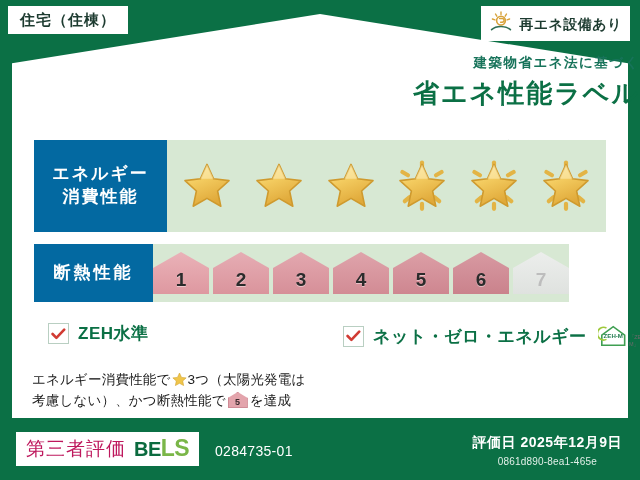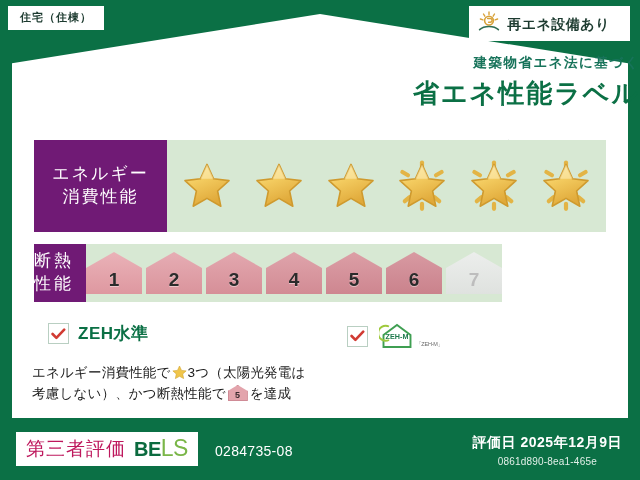--- a/index.html
+++ b/index.html
@@ -15,48 +15,48 @@
   
   .panel{
     position:absolute;left:12px;top:14px;width:616px;height:404px;
     background:#ffffff;
     clip-path:polygon(0% 12.2%, 50% 0%, 100% 12.2%, 100% 100%, 0% 100%);
   }
   
   .chip-type{
     position:absolute;left:8px;top:6px;
     background:#fff;color:#1d3b30;
-    font-size:11px;font-weight:bold;letter-spacing:1px;
+    font-size:15px;font-weight:bold;letter-spacing:1px;
     padding:6px 12px 7px 12px;line-height:1;
   }
   .chip-re{
     position:absolute;right:10px;top:6px;
     background:#fff;
-    padding:5px 20px 5px 8px;
+    padding:5px 8px 5px 8px;
     display:flex;align-items:center;gap:6px;line-height:1;
   }
   .chip-re .txt{color:#1d3b30;font-size:14px;font-weight:bold;letter-spacing:.5px;}
   
   .title-wrap{position:absolute;left:0;top:54px;width:640px;text-align:right;}
   .title-sub{color:#17735a;font-size:13.5px;font-weight:bold;letter-spacing:1.5px;}
   .title-main{color:#0b7045;font-size:26px;font-weight:bold;letter-spacing:2px;margin-top:4px;}
   
   .row{position:absolute;display:flex;align-items:stretch;}
   .row-key{
-    background:#701a75;color:#fff;
+    background:#0369a1;color:#fff;
     display:flex;flex-direction:column;align-items:center;justify-content:center;
-    font-weight:normal;letter-spacing:2px;line-height:1.35;
+    font-weight:bold;letter-spacing:2px;line-height:1.35;
   }
   .row-val{background:#d7e8d3;position:relative;display:flex;align-items:center;}
   
   #row-energy{left:34px;top:140px;width:572px;height:92px;}
   #row-energy .row-key{width:135px;font-size:17px;}
   #row-energy .row-val{width:437px;justify-content:space-around;padding:0 4px;}
   
-  #row-insul{left:34px;top:244px;width:468px;height:58px;}
+  #row-insul{left:34px;top:244px;width:535px;height:58px;}
   #row-insul .row-key{width:135px;font-size:17px;letter-spacing:3px;}
   #row-insul .row-val{width:437px;justify-content:center;gap:4px;}
   
   .star{position:relative;width:56px;height:56px;display:inline-block;}
   .star svg{display:block;width:56px;height:56px;overflow:visible;}
   
   .solar-note{
     position:absolute;left:385px;top:139px;width:216px;text-align:center;
     color:#2f5e4b;font-size:10.5px;font-weight:bold;letter-spacing:.2px;
   }
@@ -80,21 +80,21 @@
   
   .claims{position:absolute;left:32px;top:322px;width:580px;display:flex;gap:18px;}
   .claim{width:285px;}
   .claim-head{display:flex;align-items:center;gap:9px;padding-left:16px;}
   .cbox{
     width:19px;height:19px;border:1.5px solid #b9cfc2;background:#fff;
     display:flex;align-items:center;justify-content:center;flex:0 0 auto;
   }
   .claim-title{color:#0b7045;font-size:17px;font-weight:bold;letter-spacing:.5px;white-space:nowrap;}
   .claim-body{
-    margin-top:18px;color:#1b1b1b;font-size:13.5px;line-height:1.55;letter-spacing:.2px;
+    margin-top:25px;color:#1b1b1b;font-size:13.5px;line-height:1.55;letter-spacing:.2px;
   }
   .inline-star{display:inline-block;vertical-align:-3px;width:15px;height:15px;margin:0 1px;}
   .inline-house{
     display:inline-block;vertical-align:-3px;width:20px;height:16px;
     position:relative;margin:0 2px;
   }
   .inline-house .shape{
     position:absolute;inset:0;background:#e3a4ac;border:1px solid #cf8b96;
     clip-path:polygon(0% 38%, 50% 0%, 100% 38%, 100% 100%, 0% 100%);
   }
@@ -105,21 +105,21 @@
   .zehm-logo{display:inline-flex;align-items:flex-end;gap:1px;margin-left:2px;}
   .zehm-cap{font-size:5.5px;color:#6a6a6a;letter-spacing:-.2px;padding-bottom:2px;}
   
   .footer{position:absolute;left:0;top:424px;width:640px;height:56px;}
   .bels{
     position:absolute;left:16px;top:8px;background:#fff;
     display:flex;align-items:center;gap:8px;padding:5px 10px 6px 10px;line-height:1;
   }
   .bels .jp{color:#be185d;font-size:19px;font-weight:normal;letter-spacing:1px;}
   .bels .b1{color:#0b6b3f;font-size:20px;font-weight:bold;letter-spacing:-.5px;}
-  .bels .b2{color:#7ab648;font-size:23px;font-weight:normal;letter-spacing:-.5px;}
+  .bels .b2{color:#7ab648;font-size:23px;font-weight:bold;letter-spacing:-.5px;}
   .bels-no{position:absolute;left:215px;top:19px;color:#fff;font-size:14px;letter-spacing:.3px;}
   .eval{position:absolute;right:18px;top:10px;text-align:center;color:#fff;}
   .eval-date{font-size:14px;font-weight:bold;letter-spacing:.5px;}
   .eval-id{font-size:10px;letter-spacing:.2px;margin-top:4px;color:#e2efe8;}
 </style>
 </head>
 <body>
 
 <div id="label">
 
@@ -318,39 +318,40 @@
       </div>
     </div>
 
     <div class="claim">
       <div class="claim-head">
         <span class="cbox">
           <svg width="15" height="12" viewBox="0 0 15 12">
             <path d="M1.6 6 L5.4 9.8 L13.2 1.6" fill="none" stroke="#d13b33" stroke-width="2.6" stroke-linecap="round" stroke-linejoin="round"></path>
           </svg>
         </span>
+        <span class="claim-title">ネット・ゼロ・エネルギー</span>
         <span class="zehm-logo">
           <svg width="36" height="28" viewBox="0 0 36 28">
             <path d="M4.5 13 L18 3 L31.5 13 L31.5 25 L4.5 25 Z" fill="none" stroke="#3f9f52" stroke-width="1.9"></path>
             <path d="M10 4.5 A7.5 7.5 0 1 0 10 18" fill="none" stroke="#9fc93c" stroke-width="1.9"></path>
             <text x="18" y="16.5" text-anchor="middle" font-family="Liberation Sans, sans-serif" font-size="7.2" font-weight="bold" fill="#1f7a4d">ZEH-M</text>
           </svg>
           <span class="zehm-cap">「ZEH-M」</span>
         </span>
       </div>
     </div>
 
   </div>
 
   <div class="footer">
     <div class="bels">
       <span class="jp">第三者評価</span>
       <span><span class="b1">BE</span><span class="b2">LS</span></span>
     </div>
-    <div class="bels-no">0284735-08</div>
+    <div class="bels-no">0284735-01</div>
     <div class="eval">
       <div class="eval-date">
         <span>評価日</span>
         <span>2025年12月9日</span>
       </div>
       <div class="eval-id">0861d890-8ea1-465e</div>
     </div>
   </div>
 
 </div>

